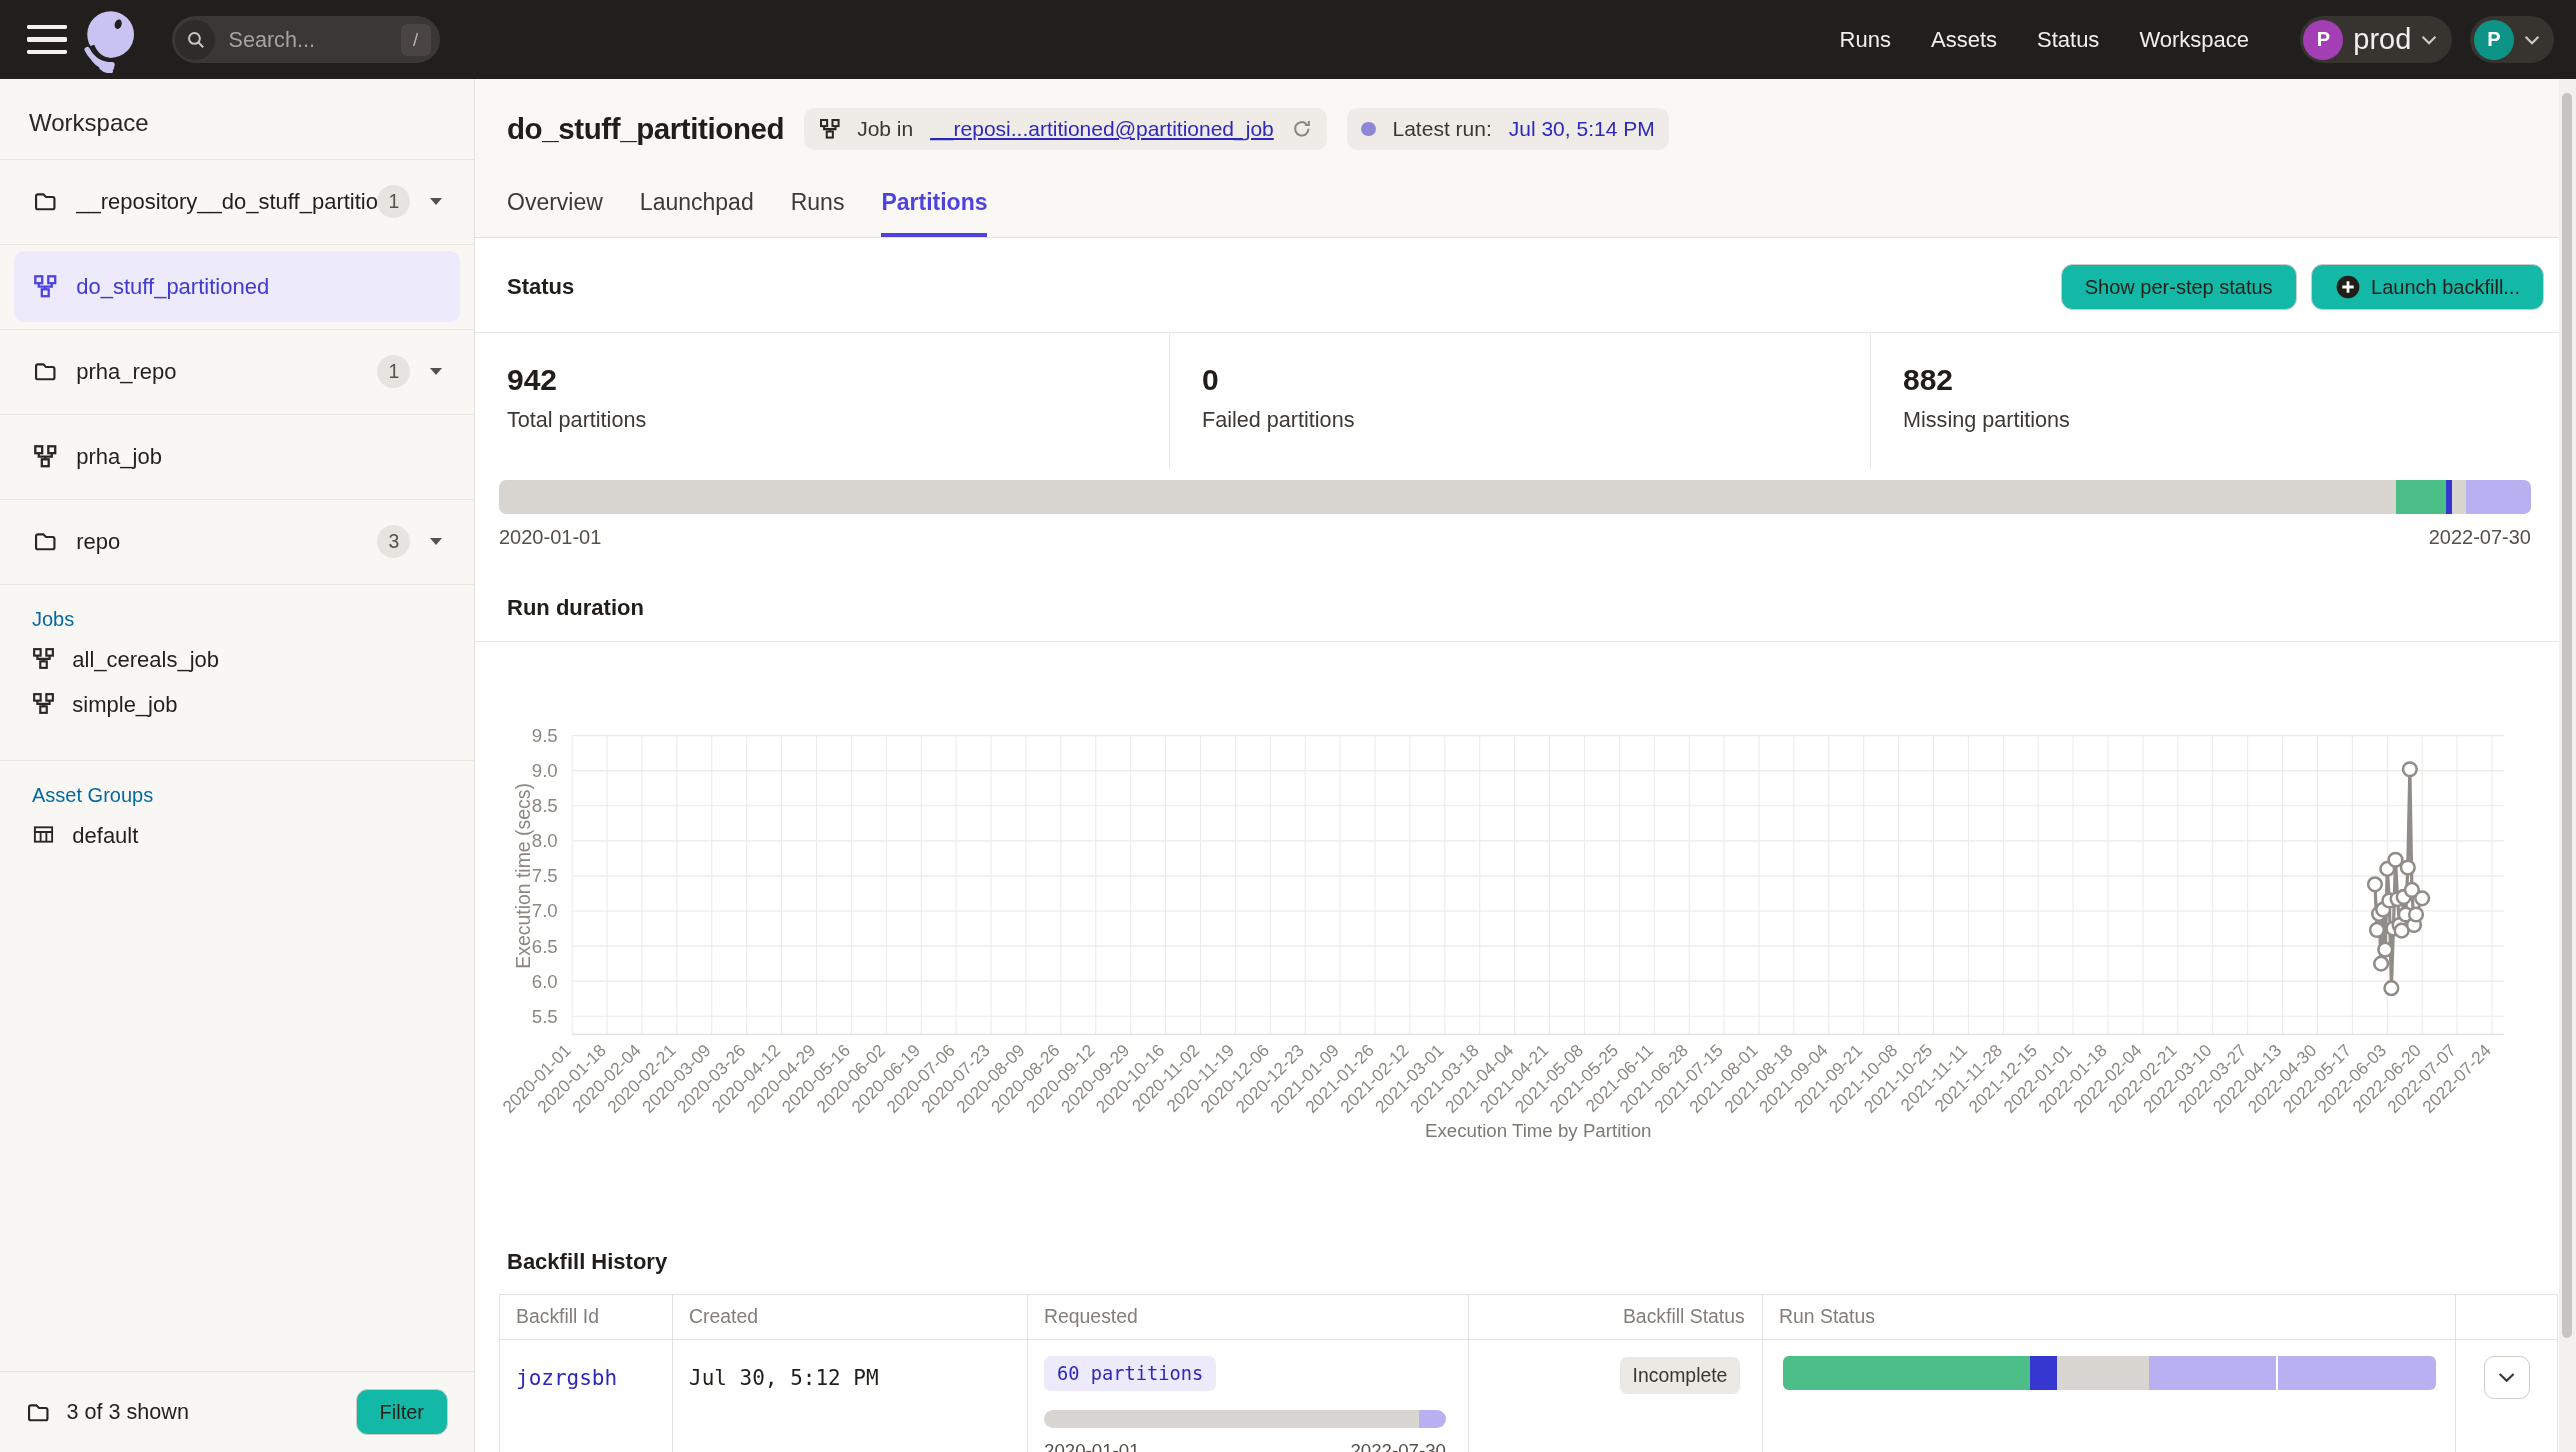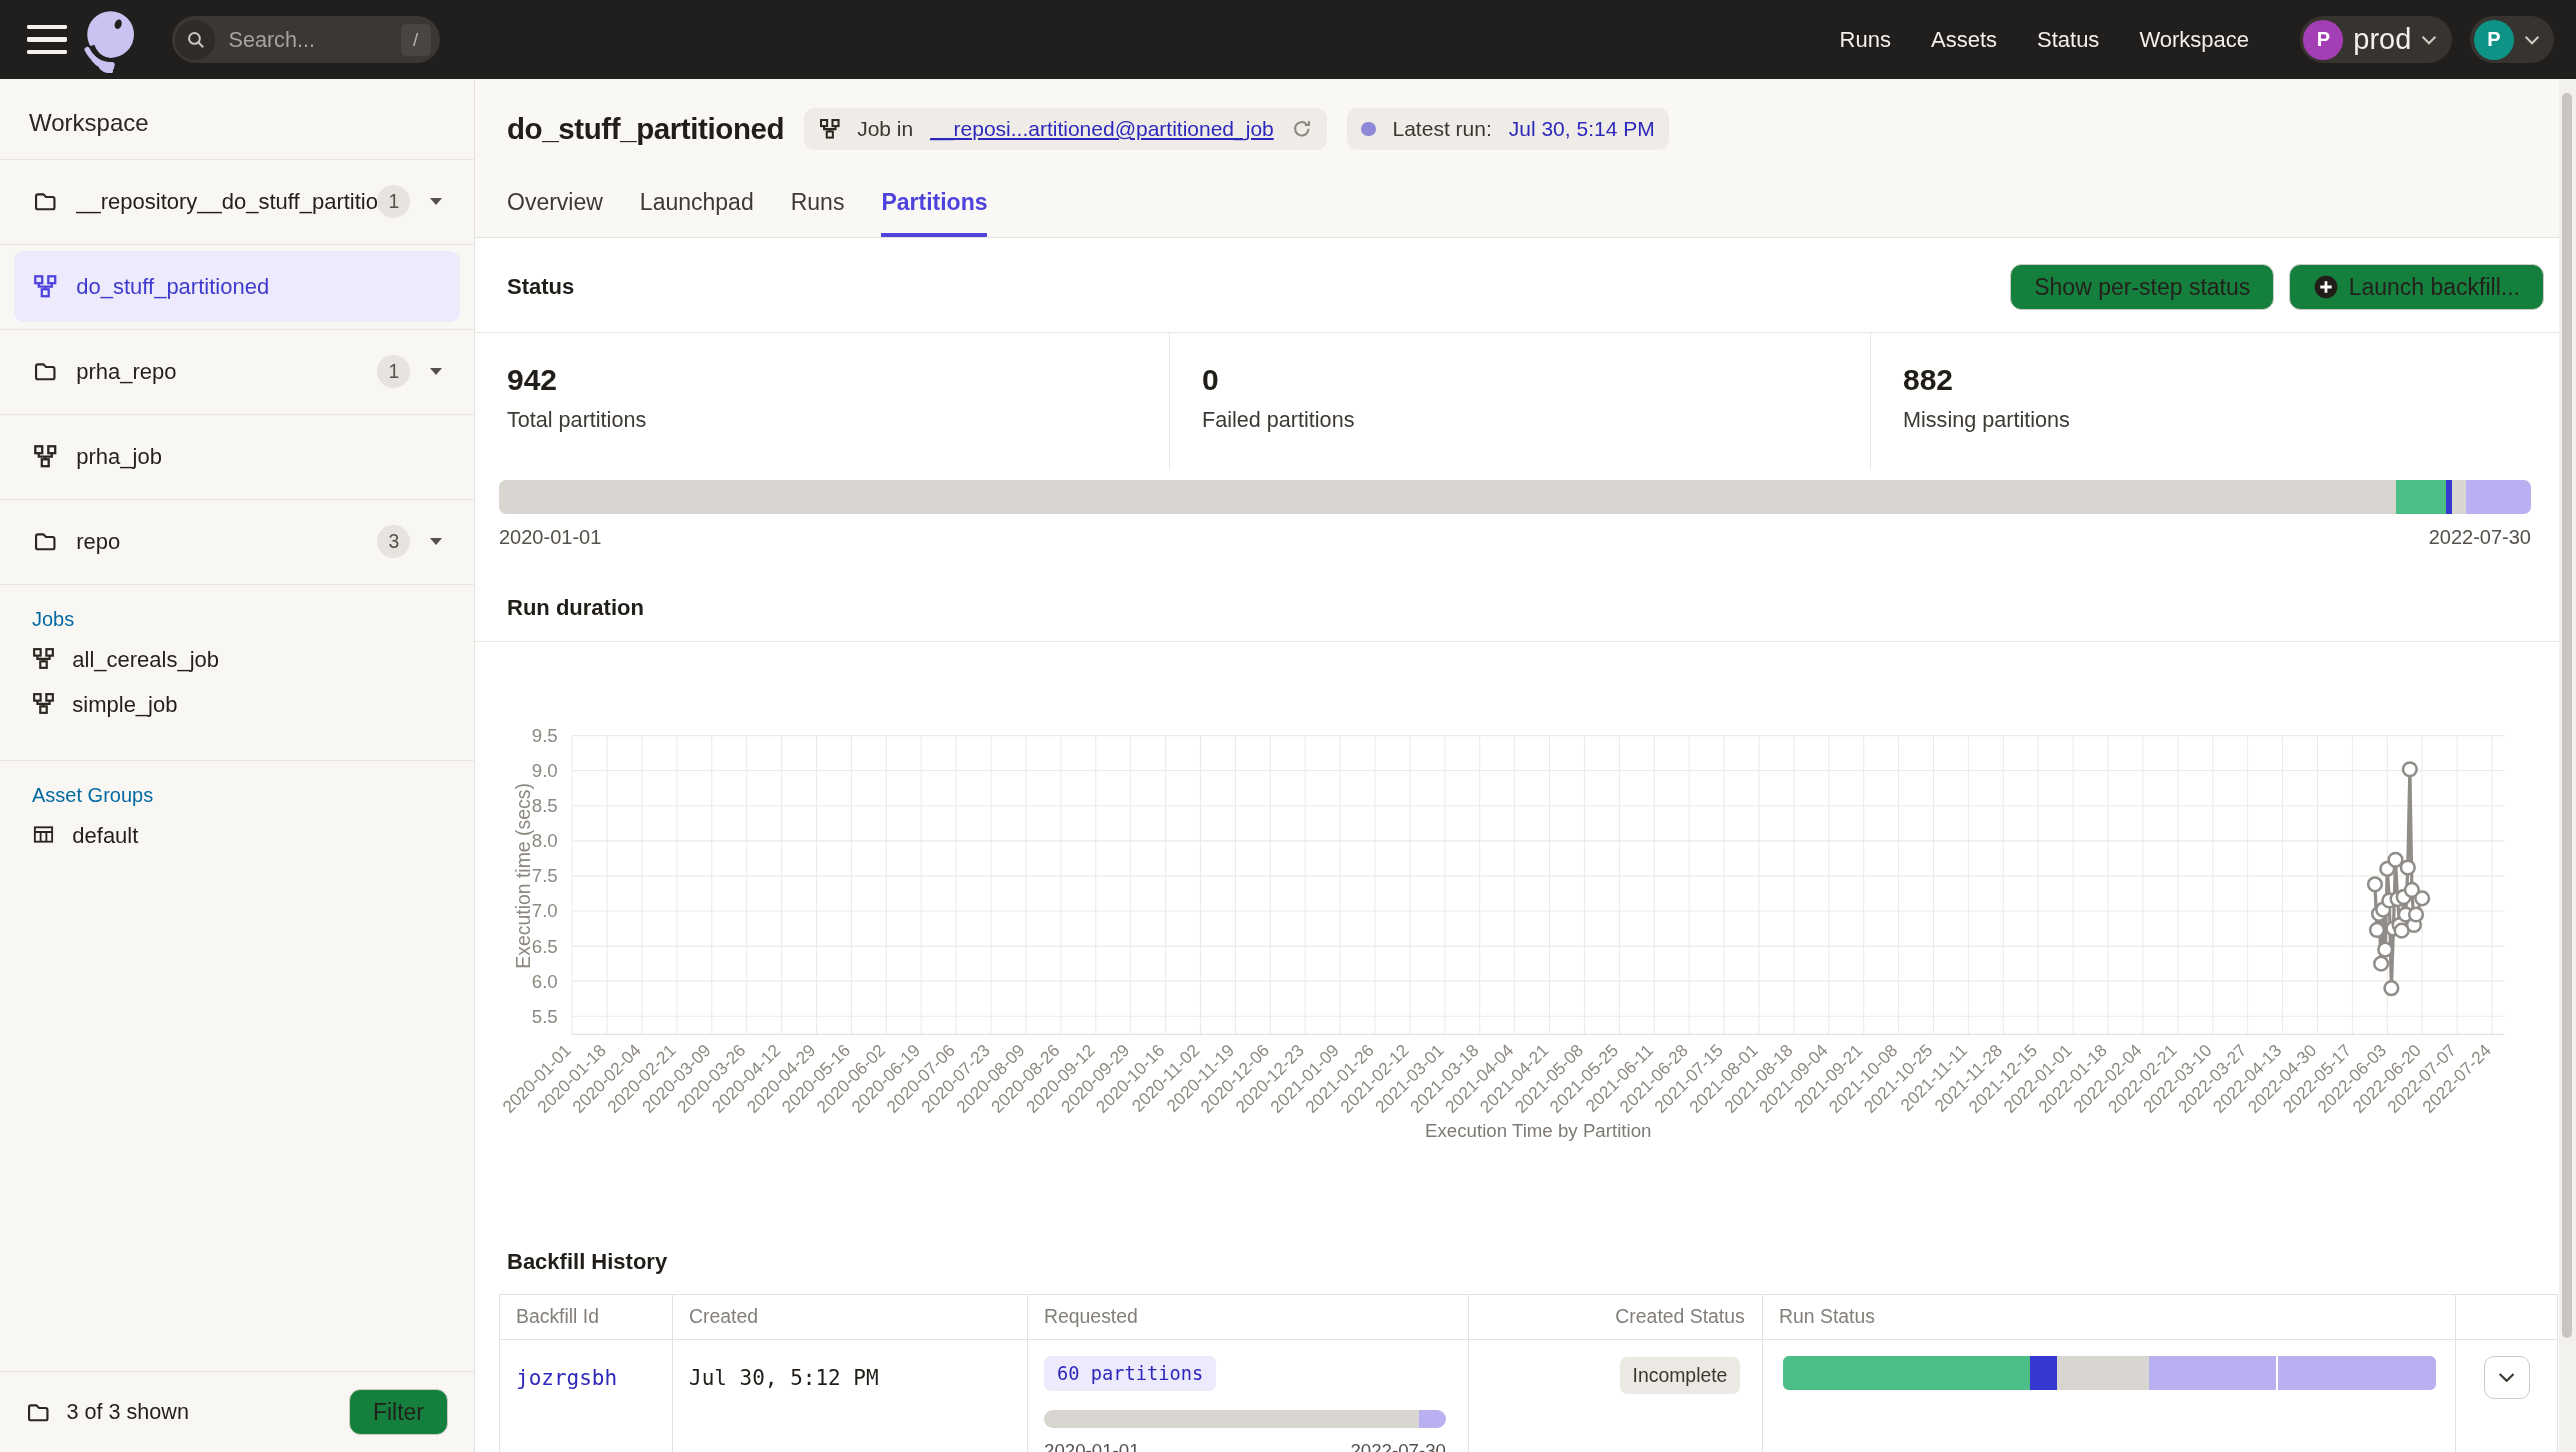--- a/index.html
+++ b/index.html
@@ -41,21 +41,21 @@
   .caret { width:0; height:0; border-left:6.5px solid transparent; border-right:6.5px solid transparent; border-top:7.2px solid #55504A; margin:0 10px 0 20px; flex:none; }
   .side-section { padding:23px 32px 7.2px 32px; }
   .side-section.bordered { border-top:0.7px solid #E9E5E0; margin-top:16px; }
   .sec-label { font-size:20px; color:#0369a1; margin-bottom:16px; }
   .side-row { display:flex; align-items:flex-start; height:45px; cursor:pointer; }
   .side-row .icon { width:23px; height:23px; color:#2A2620; flex:none; }
   .side-row .label { font-size:22px; color:#231F1B; margin-left:17.3px; }
   .side-footer { position:absolute; left:0; right:0; bottom:0; height:81px; border-top:0.7px solid #E5E1DC; display:flex; align-items:center; padding:0 26px; background:#F9F7F4; }
   .side-footer .icon { width:24.5px; height:24.5px; color:#2A2620; }
   .side-footer .ftext { font-size:21.6px; margin-left:16px; flex:1; }
-  .btn { height:46px; padding:0 23px; border:0.7px solid #CFCBC5; border-radius:11.5px; background:#15803d; font-size:23px; color:#231F1B; display:inline-flex; align-items:center; gap:10px; cursor:pointer; font-family:inherit; }
+  .btn { height:46px; padding:0 23px; border:0.7px solid #CFCBC5; border-radius:11.5px; background:#14b8a6; font-size:20px; color:#231F1B; display:inline-flex; align-items:center; gap:10px; cursor:pointer; font-family:inherit; }
 
   
   main { flex:1; background:#FAF8F5; display:flex; flex-direction:column; overflow:hidden; position:relative; }
   .page-head { padding:29px 32px 0 32px; border-bottom:0.7px solid #E5E1DC; }
   .title-row { display:flex; align-items:center; gap:20px; }
   h1 { font-size:29.5px; font-weight:700; color:#211D18; letter-spacing:-0.4px; }
   .tag { display:inline-flex; align-items:center; height:42px; background:#EFECE8; border-radius:10px; padding:0 14.4px; font-size:21px; color:#3A3630; gap:17px; }
   .tag .icon { width:21.6px; height:21.6px; color:#2A2620; }
   .tag a { color:#2D28BB; text-decoration:none; }
   .dot { width:14.4px; height:14.4px; border-radius:7.2px; background:#8D88D8; }
@@ -522,21 +522,21 @@
             <col style="width:441px">
           <col style="width:294px">
             <col style="width:693px">
             <col style="width:102px">
         </colgroup>
         <thead>
           <tr>
             <th>Backfill Id</th>
             <th>Created</th>
             <th>Requested</th>
-            <th class="right">Created Status</th>
+            <th class="right">Backfill Status</th>
             <th>Run Status</th>
             <th></th>
           </tr>
         </thead>
         <tbody>
           <tr>
             <td><a href="#" class="id-link mono">jozrgsbh</a></td>
             <td><span class="created mono">Jul 30, 5:12 PM</span></td>
             <td>
               <a href="#" style="text-decoration:none">

